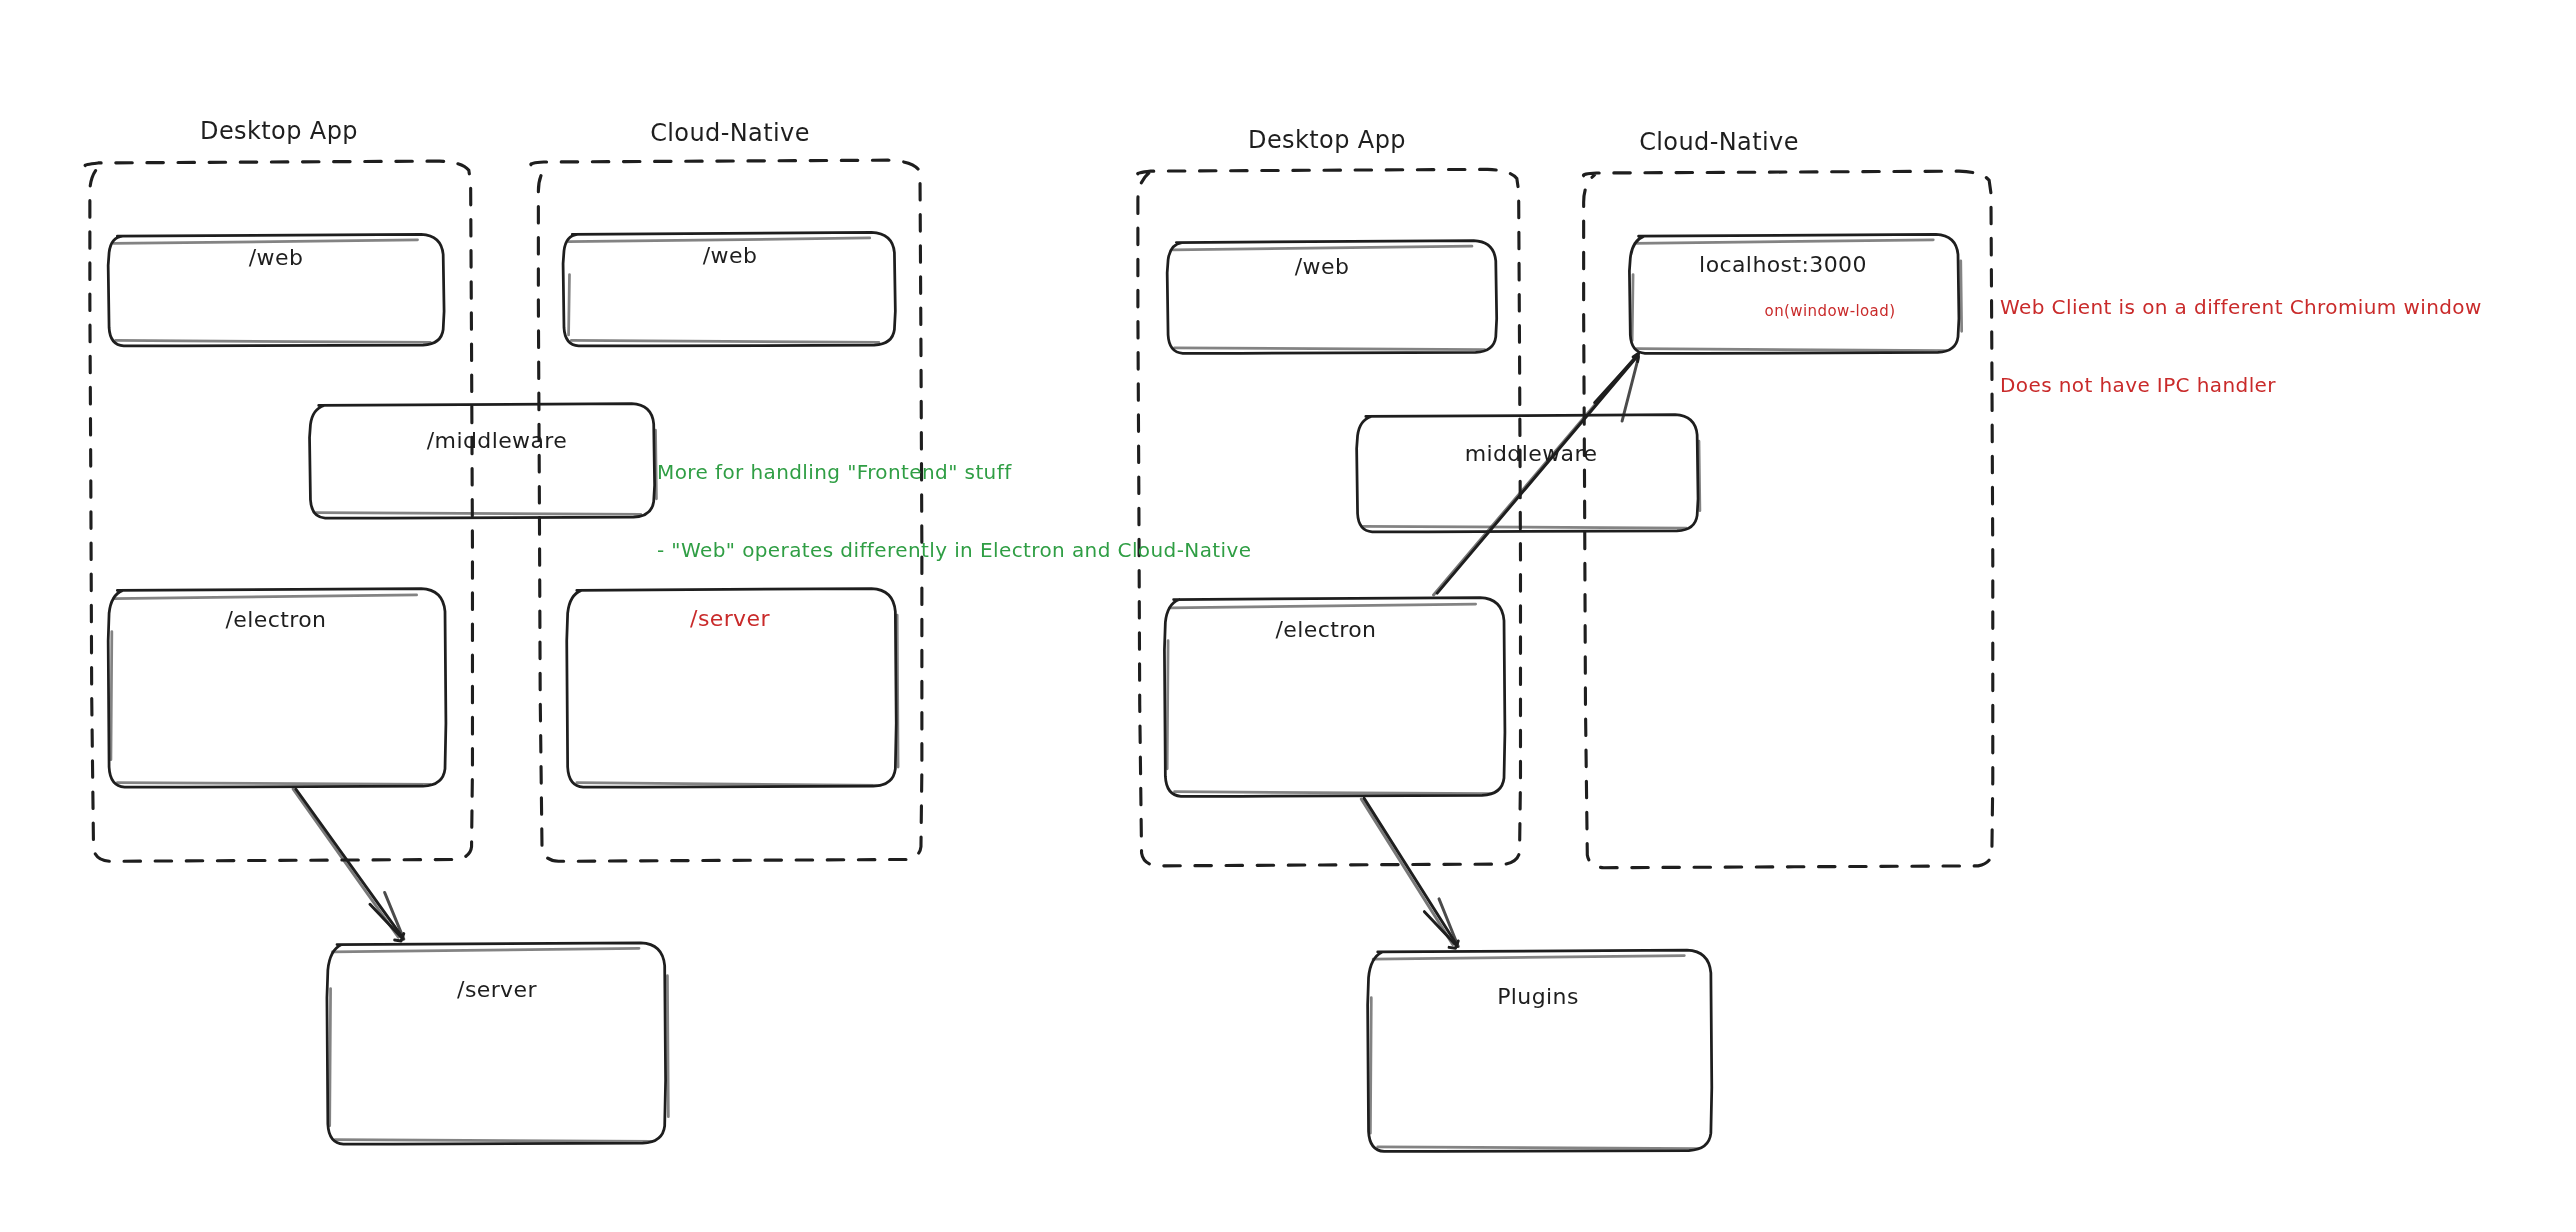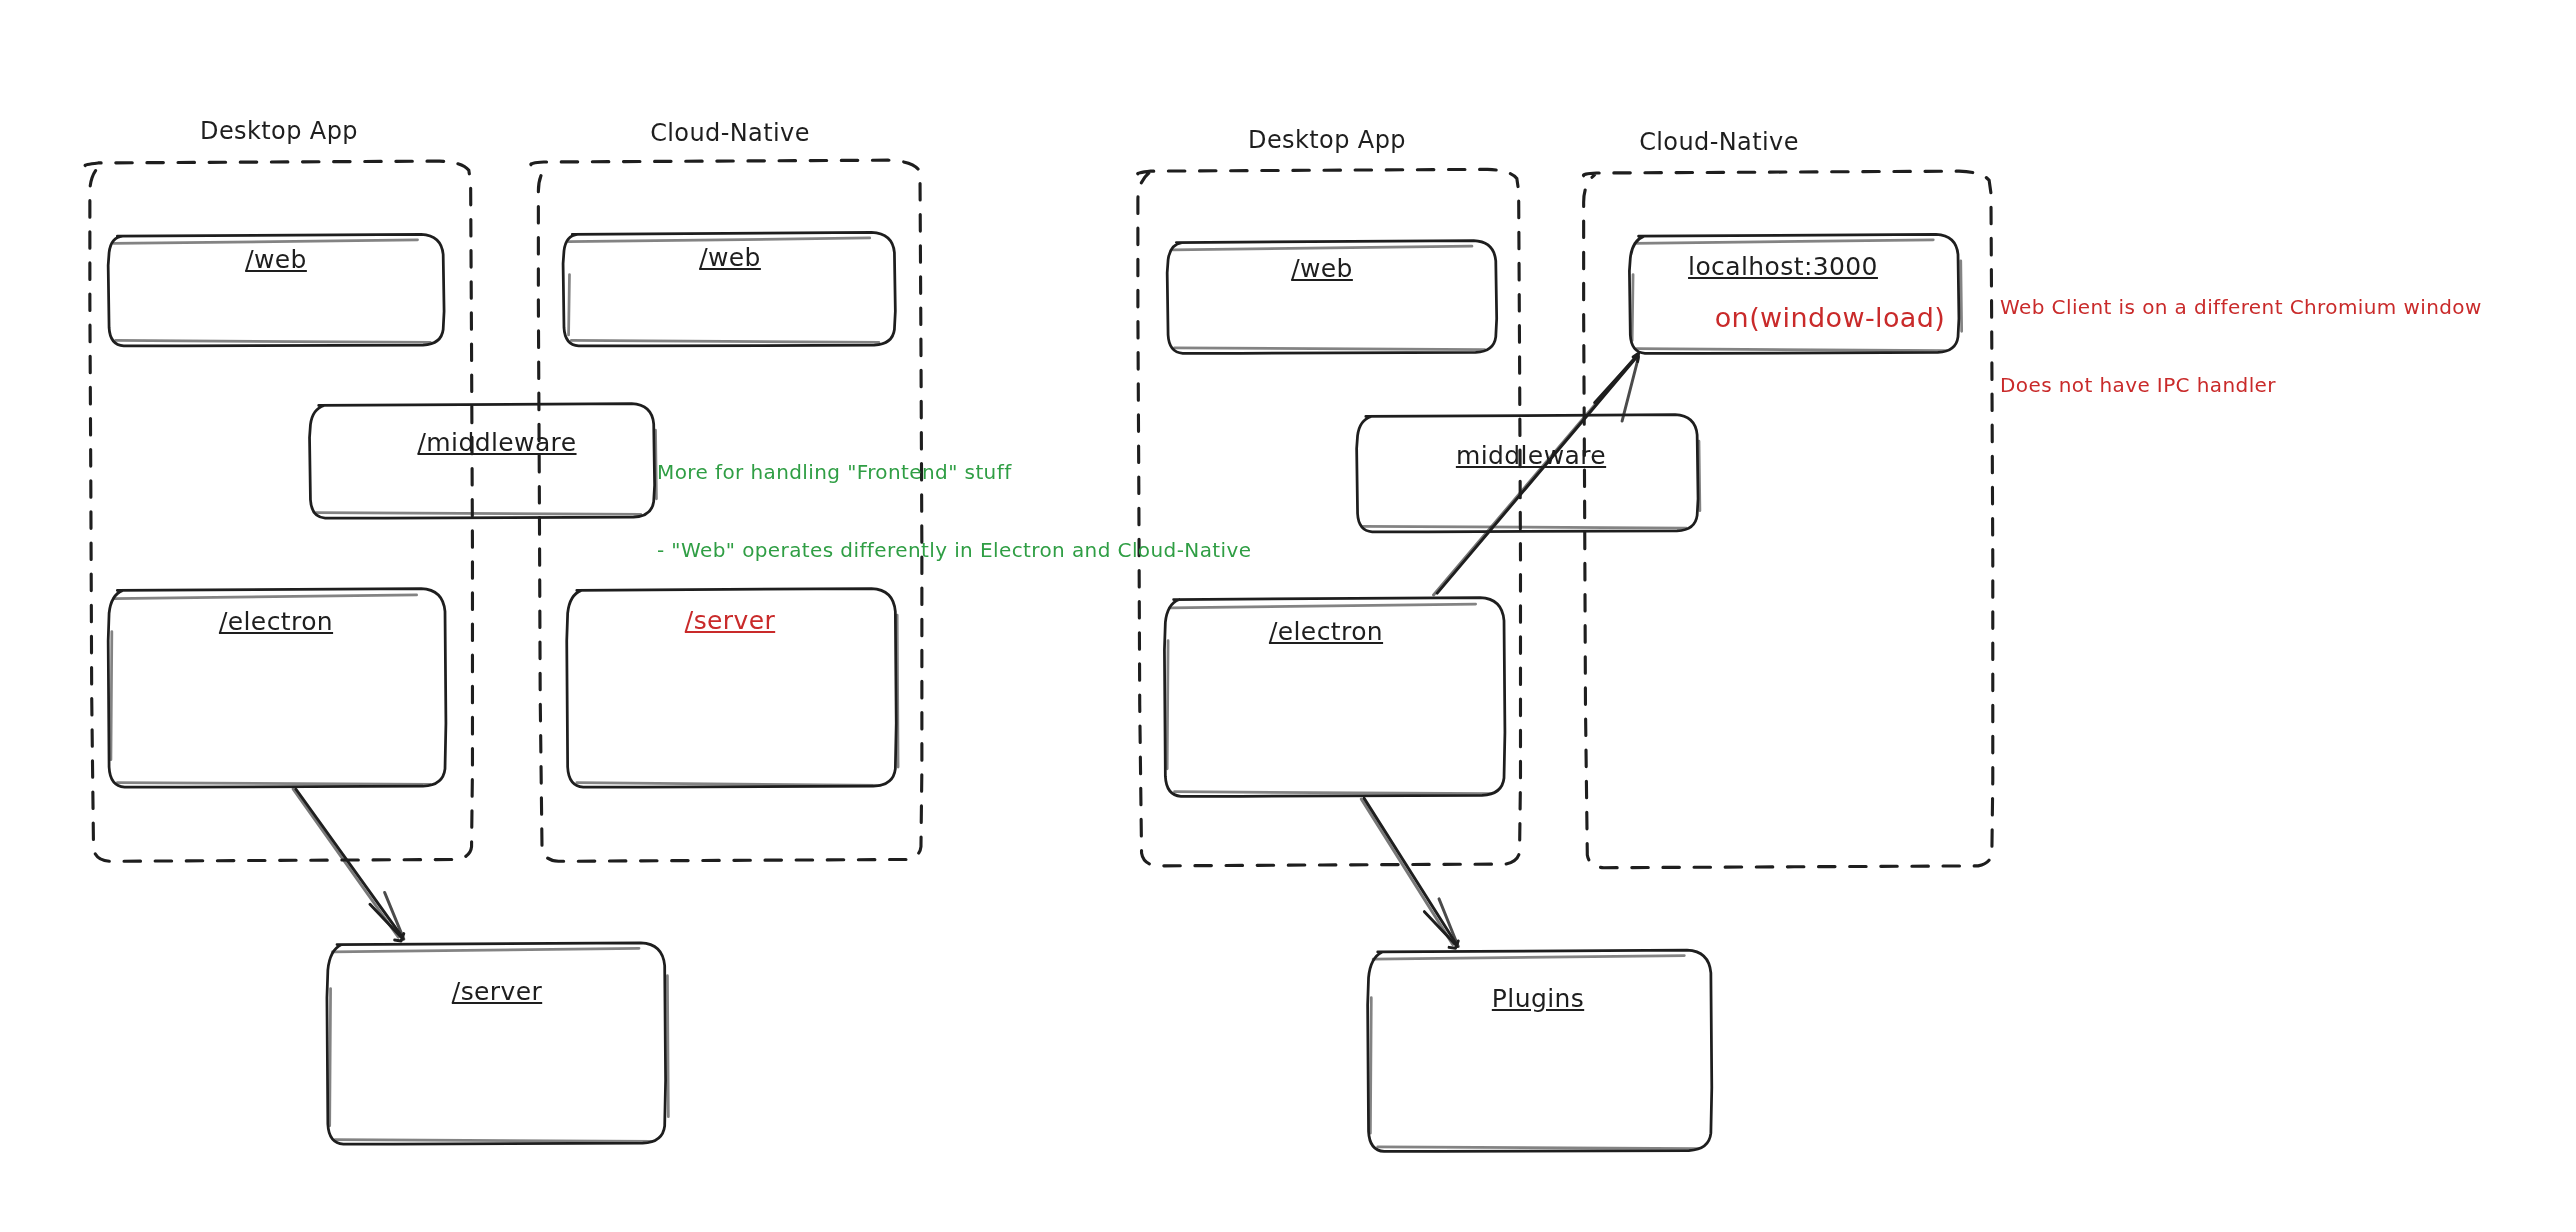--- a/index.html
+++ b/index.html
@@ -36,28 +36,27 @@
     letter-spacing: 0.4px;
     line-height: 1.0;
     user-select: none;
   }
   .group-title {
     font-size: 24px;
     text-align: center;
     transform: translateX(-50%);
   }
   .box-title {
-    font-size: 25px;
+    font-size: 22px;
     text-align: center;
     transform: translateX(-50%);
-    text-decoration: underline;
   }
   .box-title.red { color: #c92a2a; text-align: center; }
   .sub-red {
-    font-size: 27px;
+    font-size: 15px;
     color: #c92a2a;
     text-align: center;
     transform: translateX(-50%);
   }
   .note {
     font-size: 20px;
     line-height: 1.30;
   }
   .note.green { color: #2f9e44; }
   .note.red { color: #c92a2a; }

